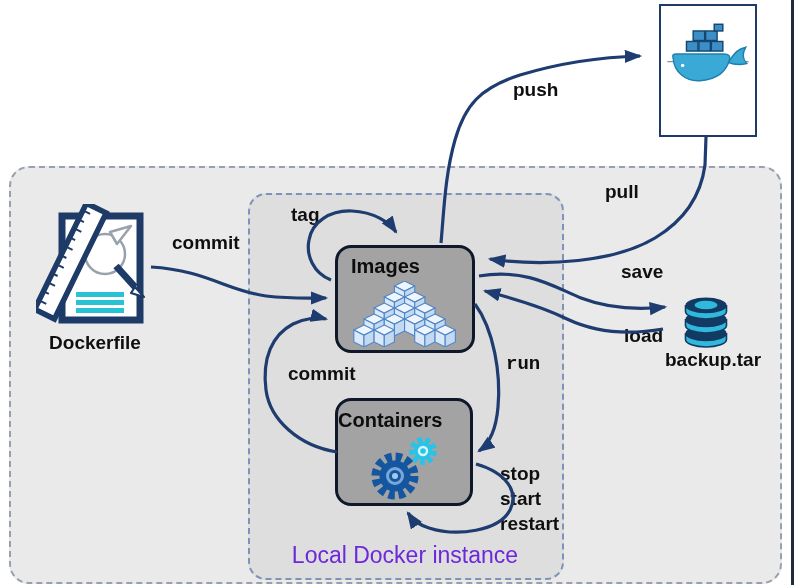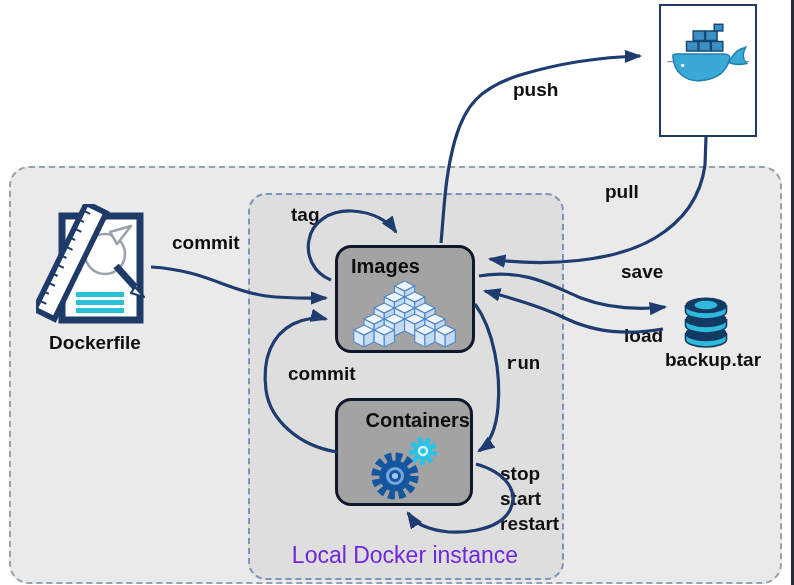--- a/index.html
+++ b/index.html
@@ -7,21 +7,21 @@
           font-family:"Liberation Sans",sans-serif;}
   .zone-outer{position:absolute;left:9px;top:166px;width:769px;height:414px;
           background:#eaeaea;border:2px dashed #97a1ad;border-radius:20px;}
   .zone-inner{position:absolute;left:248px;top:193px;width:312px;height:383px;
           background:#dedede;border:2px dashed #7d94b8;border-radius:18px;}
   .node-box{position:absolute;background:#a3a3a3;border:3px solid #0f172a;border-radius:16px;}
   #images-box{left:335px;top:245px;width:134px;height:102px;}
   #containers-box{left:335px;top:398px;width:132px;height:102px;}
   .box-title{font-weight:700;font-size:20px;color:#0d0d0d;}
   #images-box .box-title{position:absolute;left:13px;top:7px;}
-  #containers-box .box-title{position:absolute;left:0;top:8px;width:100%;text-align:right;}
+  #containers-box .box-title{position:absolute;left:0;top:8px;width:100%;text-align:left;}
   .icon-svg{position:absolute;}
   .elabel{position:absolute;font-weight:700;font-size:19px;color:#0f0f0f;white-space:nowrap;}
   .nlabel{position:absolute;font-weight:700;font-size:19px;color:#0f0f0f;text-align:center;}
   #registry-box{position:absolute;left:659px;top:4px;width:94px;height:129px;
           background:#ffffff;border:2px solid #1e3a67;}
   #registry-banner{position:absolute;left:0;bottom:0;width:100%;height:40px;background:#1e3a67;
           color:#ffffff;font-weight:700;font-size:13px;line-height:1.35;text-align:center;padding-top:4px;box-sizing:border-box;}
   #local-instance-label{position:absolute;left:248px;top:542px;width:314px;text-align:center;
           font-size:23px;font-weight:400;color:#6d28d9;}
   #lifecycle-label{line-height:25px;}

